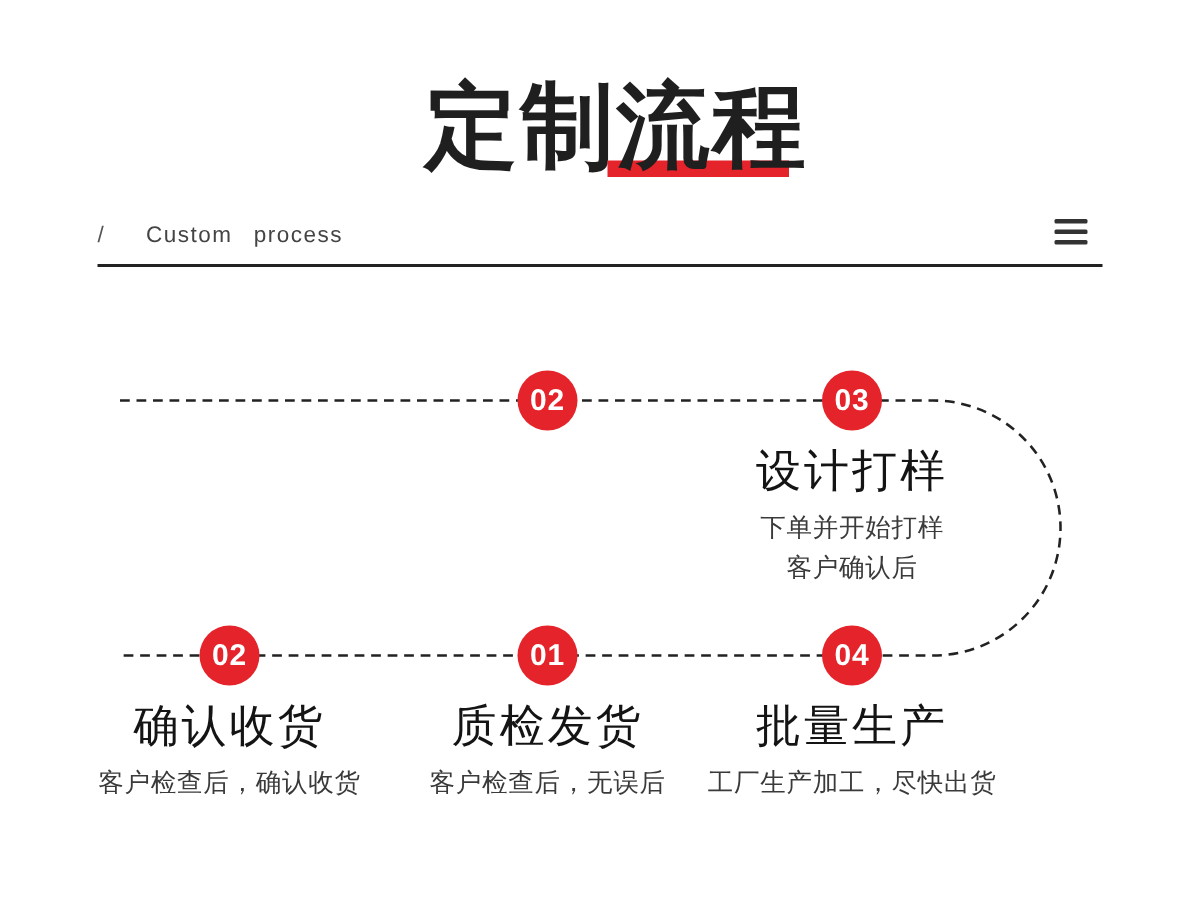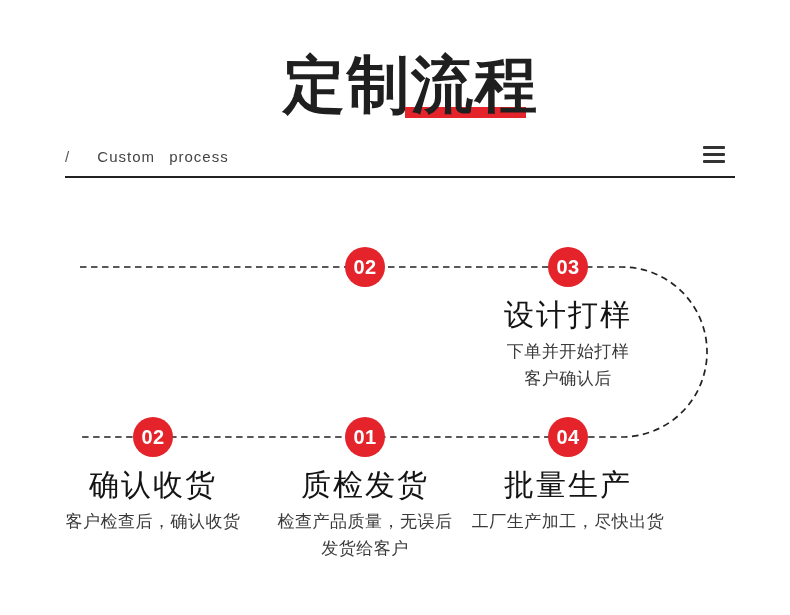--- a/index.html
+++ b/index.html
@@ -172,22 +172,21 @@
     <div class="step-desc">
       <div>工厂生产加工，尽快出货</div>
       <div></div>
     </div>
   </div>
 
   <div class="step c2 r2">
     <div class="badge">01</div>
     <div class="step-title">质检发货</div>
     <div class="step-desc">
-      <div>检查产品质量，无误后</div>
-      <div>发货给客户</div>
+      <div>客户检查后，无误后</div>
     </div>
   </div>
 
   <div class="step c1 r2">
     <div class="badge">02</div>
     <div class="step-title">确认收货</div>
     <div class="step-desc">
       <div>客户检查后，确认收货</div>
       <div></div>
     </div>

